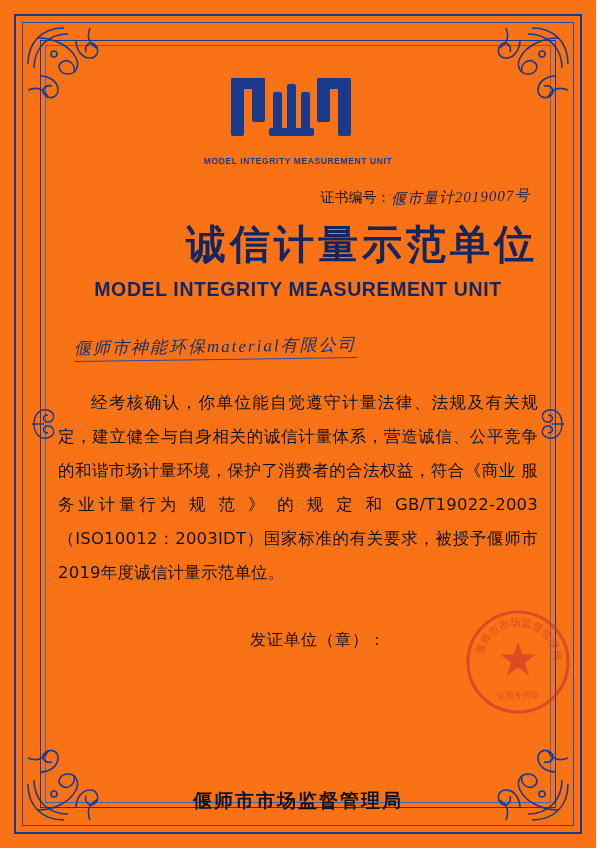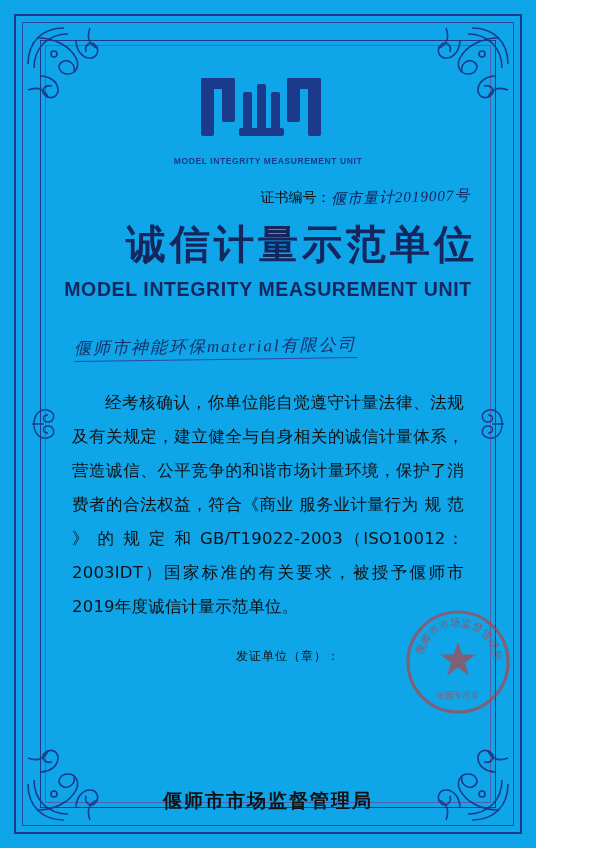--- a/index.html
+++ b/index.html
@@ -8,23 +8,23 @@
     background: #ffffff;
   }
   body {
     width: 600px;
     height: 848px;
     font-family: "Liberation Sans", sans-serif;
     overflow: hidden;
   }
   .certificate {
     position: relative;
-    width: 536px;
+    width: 596px;
     height: 848px;
-    background: #0ea5e9;
+    background: #f97316;
     box-sizing: border-box;
   }
   
   .frame-outer {
     position: absolute;
     left: 14px;
     top: 14px;
     right: 14px;
     bottom: 14px;
     border: 2px solid #1b3a8c;
@@ -163,27 +163,27 @@
   
   .body-text {
     margin-top: 26px;
     font-size: 16.5px;
     line-height: 34px;
     color: #111;
     text-align: justify;
     font-family: "DejaVu Sans", sans-serif;
     letter-spacing: 0.2px;
   }
-  .body-text p { margin: 14px; text-indent: 2em; }
+  .body-text p { margin: 0; text-indent: 2em; }
 
   
   .issuer-line {
-    margin-top: 24px;
+    margin-top: 40px;
     text-align: center;
-    font-size: 12px;
+    font-size: 16px;
     color: #111;
     letter-spacing: 1px;
     padding-left: 40px;
     position: relative;
   }
 
   
   .seal {
     position: absolute;
     right: 22px;

